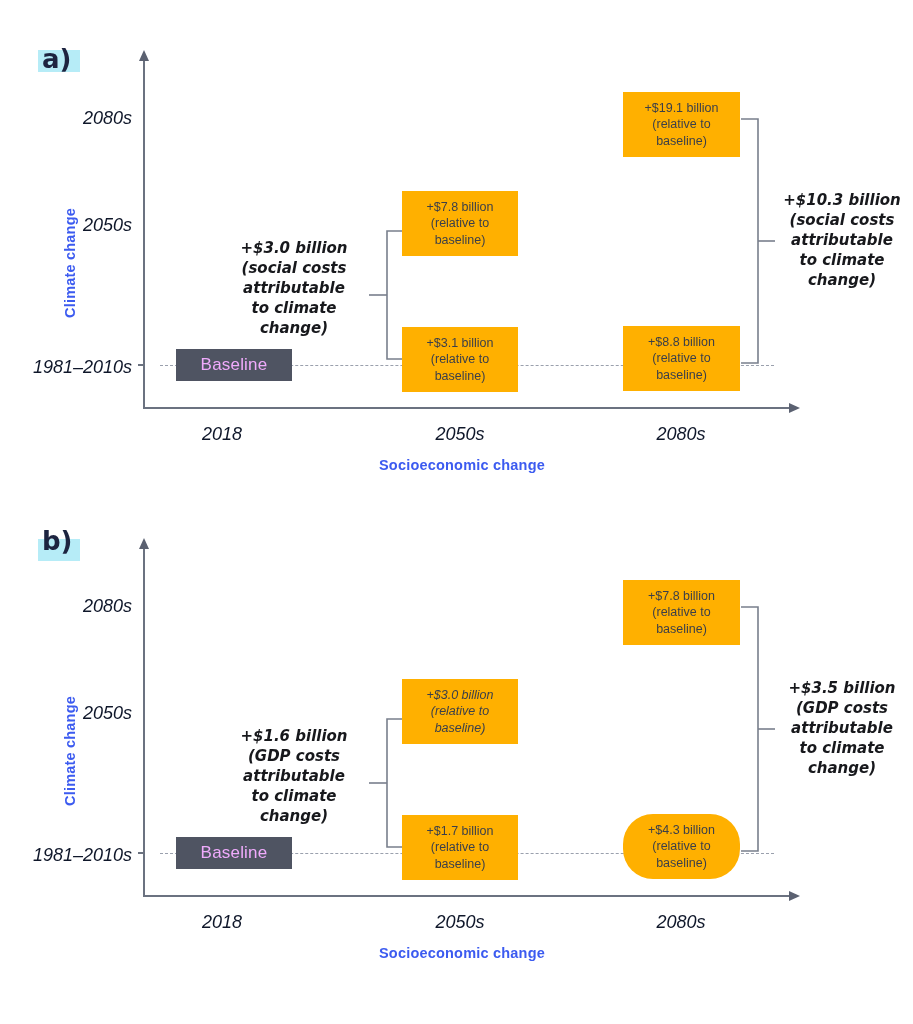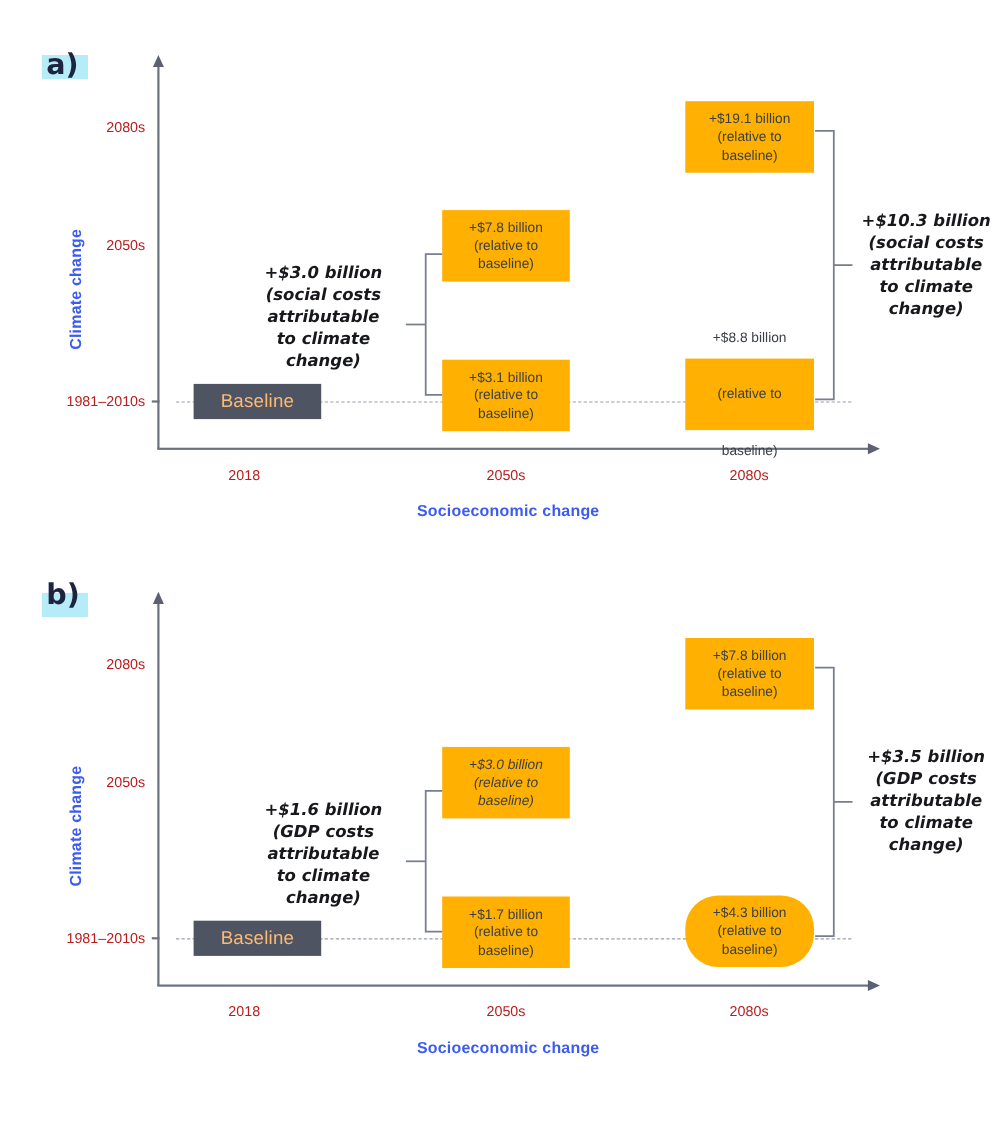--- a/index.html
+++ b/index.html
@@ -85,40 +85,41 @@
     letter-spacing: 0.2px;
     white-space: nowrap;
   }
   .y-axis-title {
     transform: rotate(-90deg);
     transform-origin: 0 0;
   }
 
   .tick-label {
     position: absolute;
-    color: #b91c1c;
-    font-size: 13px;
+    color: #0f172a;
+    font-size: 18px;
     white-space: nowrap;
     text-align: right;
+    font-style: italic;
   }
   .tick-label.y { text-align: right; }
   .tick-label.x { text-align: center; }
 
   
   .baseline-dash {
     position: absolute;
     height: 0;
     border-top: 1.6px dashed #9aa0ad;
   }
 
   
   .baseline-box {
     position: absolute;
     background: #4f5462;
-    color: #fdba74;
+    color: #f0abfc;
     display: flex;
     align-items: center;
     justify-content: center;
     font-size: 17px;
     letter-spacing: 0.2px;
   }
   .value-box {
     position: absolute;
     background: #ffb000;
     color: #3b3f49;
@@ -200,21 +201,21 @@
     <span class="v-rel">(relative to</span>
     <span class="v-base">baseline)</span>
   </div>
 
   <div class="value-box" style="left:623px; top:92px; width:117px; height:65px;">
     <span class="v-amount">+$19.1 billion</span>
     <span class="v-rel">(relative to</span>
     <span class="v-base">baseline)</span>
   </div>
 
-  <div class="value-box" style="left:623px; top:326px; width:117px; height:65px;gap:35px;">
+  <div class="value-box" style="left:623px; top:326px; width:117px; height:65px;">
     <span class="v-amount">+$8.8 billion</span>
     <span class="v-rel">(relative to</span>
     <span class="v-base">baseline)</span>
   </div>
 
   <svg class="bracket-svg" style="left:368px; top:230px; width:36px; height:130px;" viewBox="0 0 36 130">
     <path d="M34 1 L19 1 L19 129 L34 129"></path>
     <path d="M19 65 L1 65"></path>
   </svg>
 

